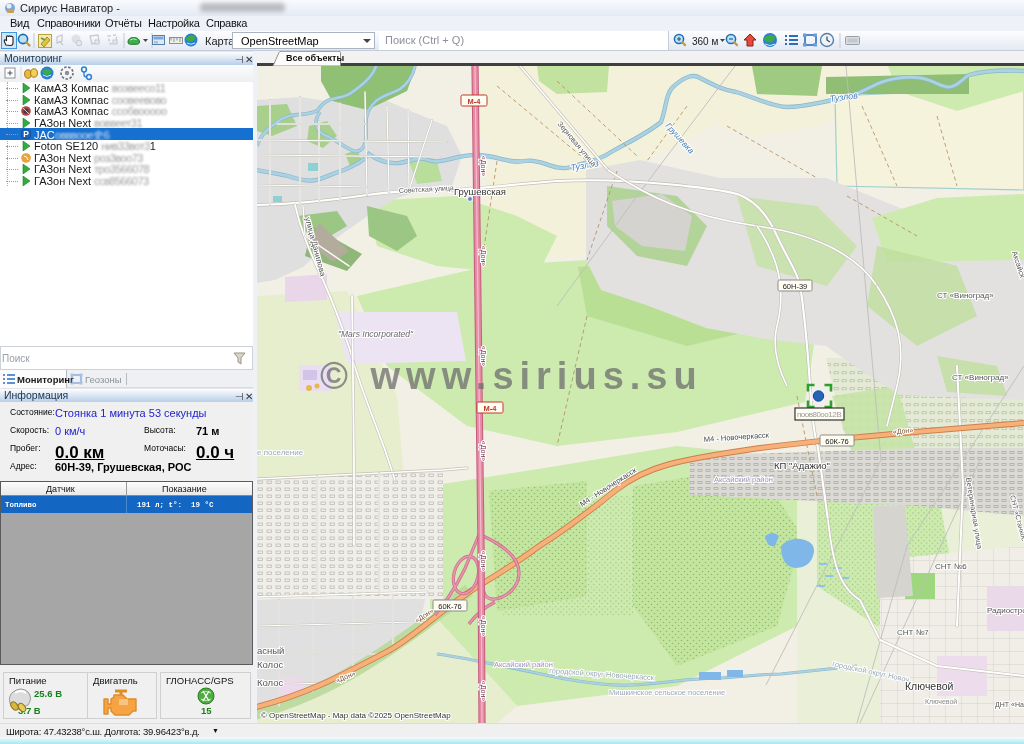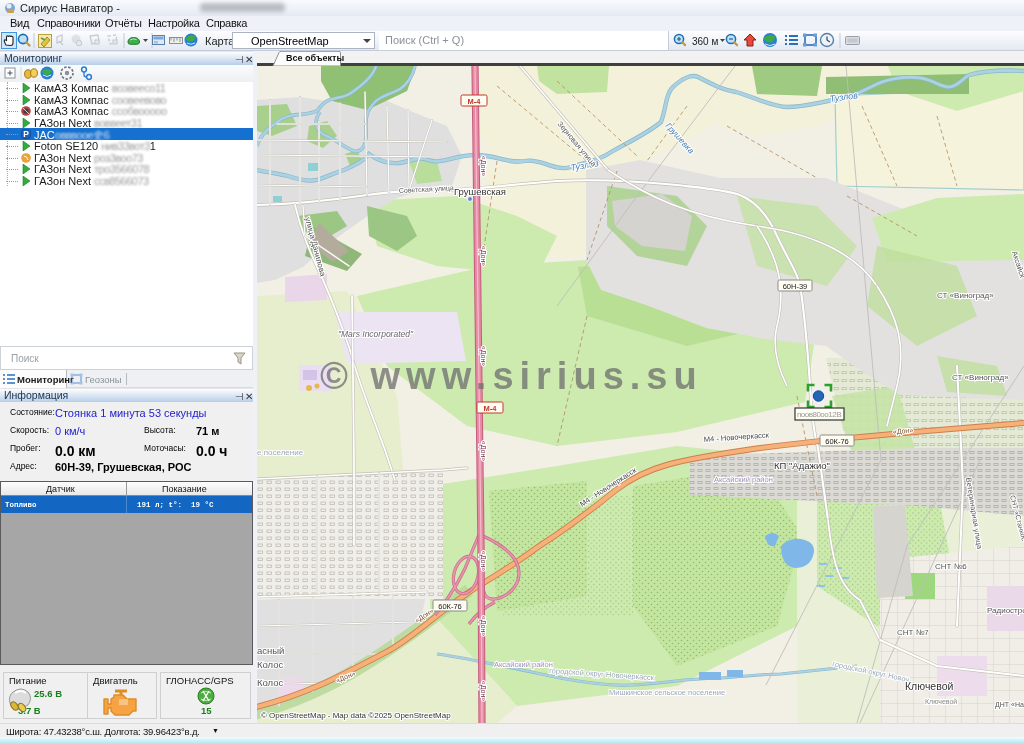--- a/index.html
+++ b/index.html
@@ -7,52 +7,52 @@
 .abs{position:absolute}
 
 #titlebar{left:0;top:0;width:1024px;height:16px;background:linear-gradient(#f8fafd,#e4eaf5);font-size:11px;color:#1c1c1c}
 #titletext{left:20px;top:2px}
 #titleblur{left:200px;top:3px;width:85px;height:9px;background:#b9bcc2;border-radius:4px;filter:blur(2px)}
 
 #menubar{left:0;top:16px;width:1024px;height:15px;background:#eef1f8;font-size:11px;color:#111;letter-spacing:-0.3px}
 .mi{position:absolute;top:1px}
 
 #toolbar{left:0;top:31px;width:1024px;height:20px;background:linear-gradient(#fdfdfe,#e3e9f3);border-bottom:1px solid #c7cdd8}
-#mapcombo{position:absolute;left:232px;top:1px;width:143px;height:17px;background:#fff;border:1px solid #aab4c3;font-size:11px;color:#000;padding:2px 18px}
+#mapcombo{position:absolute;left:232px;top:1px;width:143px;height:17px;background:#fff;border:1px solid #aab4c3;font-size:11px;color:#000;padding:2px 8px}
 #combarrow{position:absolute;left:363px;top:8px;width:0;height:0;border-left:4px solid transparent;border-right:4px solid transparent;border-top:4px solid #444}
 #searchbox{position:absolute;left:379px;top:0px;width:290px;height:19px;background:#fff;border-right:1px solid #c7cdd8;font-size:11px;color:#8c9099;padding:3px 6px}
 #z360{position:absolute;left:692px;top:5px;font-size:10px;color:#222}
 
 #lp{left:0;top:51px;width:253px;height:672px;background:#f0f0f0}
 .phead{position:absolute;left:0;width:253px;height:14px;background:linear-gradient(#fdfdfe,#b7cfe9);border-top:1px solid #e6e6e6;font-size:10.5px;color:#18344f;padding:0px 4px}
 .pin{position:absolute;top:2px;font-size:10px;color:#333}
 
 #ptool{left:0;top:14px;width:253px;height:16px;background:linear-gradient(#fafbfc,#eef0f3)}
 
 #tree{left:0;top:31px;width:253px;height:264px;background:#fff;font-size:11px;color:#1a1a1a}
 .trow{position:absolute;left:0;width:253px;height:12px}
 .tlabel{position:absolute;left:34px;top:0px;white-space:nowrap}
 .tblur{color:#9a9a9a;filter:blur(0.9px);letter-spacing:-0.5px}
 .sel{background:#1670d0;color:#fff}
 .sel .tblur{color:#d8e2ee}
 .ticon{position:absolute;left:21px;top:1px;width:10px;height:10px}
 .tdash{position:absolute;left:6px;top:6px;width:12px;border-top:1px dotted #9a9a9a}
 
-#psearch{left:0;top:295px;width:253px;height:24px;background:#fff;border:1px solid #cdd2d8;font-size:10px;color:#9aa0a8;padding:6px 10px}
+#psearch{left:0;top:295px;width:253px;height:24px;background:#fff;border:1px solid #cdd2d8;font-size:10px;color:#9aa0a8;padding:6px 1px}
 
 #ptabs{left:0;top:319px;width:253px;height:18px;background:#eef0f3;border-bottom:1px solid #d7dade}
 .ptab{position:absolute;top:0;height:18px;font-size:9.5px;color:#1a1a1a;padding:4px 0 0 17px;white-space:nowrap}
 #tab1{left:0;width:67px;background:#fcfcfc;border-right:1px solid #b6bac0;font-weight:bold}
 #tab2{left:68px;width:54px;color:#8d9299}
 
 #info{left:0;top:352px;width:253px;height:78px;background:#f0f0f0;font-size:8.5px;color:#000}
 .il{position:absolute;white-space:nowrap}
 .blue{color:#2222cc;font-weight:normal;font-size:11px}
 .bval{font-weight:bold;font-size:11px}
-.uval{font-weight:bold;font-size:14px}
+.uval{font-weight:bold;text-decoration:underline;font-size:17px}
 
 #stable{left:0;top:430px;width:253px;height:184px;background:#a6a6a6;border:1px solid #5a5a5a}
 #sth{position:absolute;left:0;top:0;width:251px;height:14px;background:linear-gradient(#fdfdfd,#e8e8e8);border-bottom:1px solid #888;font-size:9px;color:#111}
 #strow{position:absolute;left:0;top:14px;width:251px;height:17px;background:#1366c2;color:#fff;font-family:"Liberation Mono",monospace;font-size:7.5px;font-weight:bold}
 
 .bbox{position:absolute;background:#f0f0f0;border:1px solid #cfcfcf;height:47px;top:621px;font-size:9.5px;color:#111}
 .gtxt{color:#17801c;font-weight:bold;font-size:9.5px;position:absolute}
 
 #status{left:0;top:723px;width:1024px;height:14px;background:#f0f0f0;border-top:1px solid #dcdcdc;font-size:9.5px;color:#111;padding:1.5px 6px;letter-spacing:-0.2px}
 #bstrip{left:0;top:737px;width:1024px;height:7px;background:linear-gradient(#f2fdfe,#a9e6ef)}

